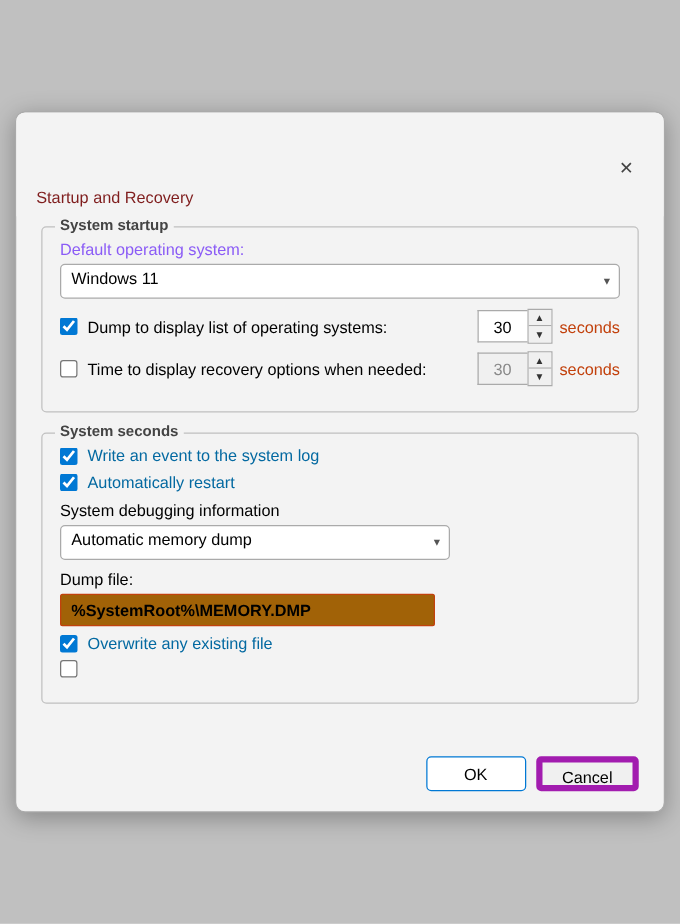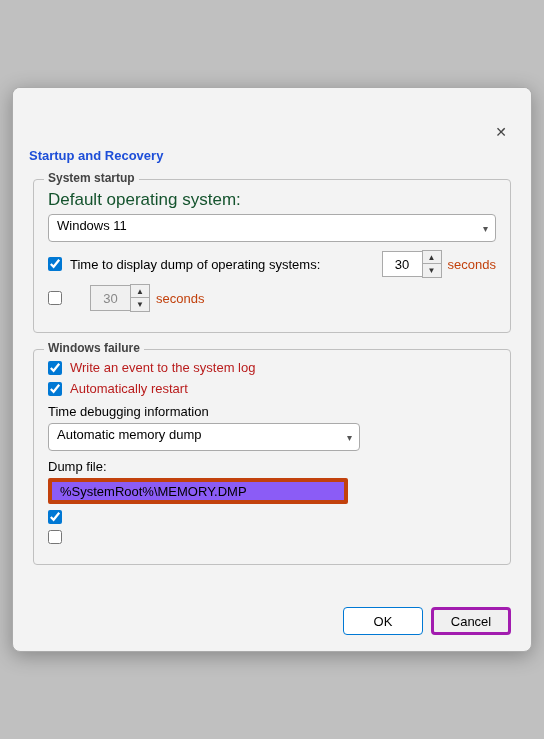--- a/index.html
+++ b/index.html
@@ -32,22 +32,22 @@
       background: #f3f3f3;
       padding: 12px 16px 8px 16px;
       display: flex;
       justify-content: space-between;
       align-items: center;
       border-bottom: none;
     }
 
     .title-bar-title {
       font-size: 13px;
-      font-weight: 700;
-      color: #1d4ed8;
+      font-weight: 400;
+      color: #7f1d1d;
       margin-top: 48px;
     }
 
     .close-btn {
       width: 28px;
       height: 28px;
       background: transparent;
       border: none;
       cursor: pointer;
       display: flex;
@@ -81,22 +81,22 @@
       padding: 0 4px;
     }
 
     .form-row {
       margin-bottom: 8px;
       display: flex;
       align-items: center;
     }
 
     .form-label {
-      font-size: 17px;
-      color: #14532d;
+      font-size: 13px;
+      color: #8b5cf6;
       margin-bottom: 4px;
       display: block;
     }
 
     .dropdown-wrapper {
       position: relative;
       width: 100%;
       margin-bottom: 8px;
       margin-top: 4px;
     }
@@ -138,21 +138,21 @@
       cursor: pointer;
       flex-shrink: 0;
     }
 
     .checkbox-label {
       font-size: 13px;
       color: #000;
     }
 
     .checkbox-label.blue {
-      color: #b91c1c;
+      color: #0369a1;
       text-align: right;
     }
 
     .spinner-row {
       display: flex;
       align-items: center;
       margin-bottom: 6px;
     }
 
     .spinner-row input[type="checkbox"] {
@@ -220,40 +220,41 @@
     .sub-label {
       font-size: 13px;
       color: #000;
       margin-bottom: 4px;
       margin-top: 8px;
     }
 
     .text-input {
       width: 100%;
       padding: 4px 8px;
-      border: 4px solid #c2410c;
+      border: 1px solid #c2410c;
       border-radius: 2px;
       font-size: 13px;
-      background: #8b5cf6;
+      background: #a16207;
       height: 26px;
+      font-weight: bold;
     }
 
     .dialog-footer {
       padding: 10px 20px 16px 20px;
       display: flex;
       justify-content: flex-end;
       gap: 8px;
       border-top: none;
     }
 
     .btn {
       min-width: 80px;
       height: 28px;
       padding: 4px 16px;
-      border: 3px solid #a21caf;
+      border: 5px solid #a21caf;
       border-radius: 4px;
       font-size: 13px;
       cursor: pointer;
       background: #f0f0f0;
       color: #000;
     }
 
     .btn-ok {
       background: #fff;
       border: 1px solid #0078d4;
@@ -305,77 +306,79 @@
           <div class="dropdown-wrapper">
             <select class="dropdown">
               <option value="Windows 11">Windows 11</option>
             </select>
             <span class="dropdown-arrow">▾</span>
           </div>
         </div>
 
         <div class="spinner-row">
           <input type="checkbox" checked="" style="">
-          <span class="spinner-label">Time to display dump of operating systems:</span>
+          <span class="spinner-label">Dump to display list of operating systems:</span>
           <div class="spinner-control">
             <input class="spinner-input" type="text" value="30" style="">
             <div class="spinner-buttons">
               <button class="spinner-btn">▲</button>
               <button class="spinner-btn">▼</button>
             </div>
           </div>
           <span class="spinner-unit">seconds</span>
         </div>
 
         <div class="spinner-row spinner-row-disabled">
           <input type="checkbox" style="">
+          <span class="spinner-label">Time to display recovery options when needed:</span>
           <div class="spinner-control">
             <input class="spinner-input" type="text" disabled="" style="background: rgb(240, 240, 240); color: rgb(136, 136, 136);" value="30">
             <div class="spinner-buttons">
               <button class="spinner-btn" disabled="">▲</button>
               <button class="spinner-btn" disabled="">▼</button>
             </div>
           </div>
           <span class="spinner-unit">seconds</span>
         </div>
 
       </div>
 
       <div class="section-group bottom-section">
-        <span class="section-label">Windows failure</span>
+        <span class="section-label">System seconds</span>
 
         <div class="checkbox-row">
           <input type="checkbox" checked="" style="">
           <span class="checkbox-label blue">Write an event to the system log</span>
         </div>
 
         <div class="checkbox-row">
           <input type="checkbox" checked="" style="">
           <span class="checkbox-label blue">Automatically restart</span>
         </div>
 
         <div>
-          <div class="sub-label">Time debugging information</div>
+          <div class="sub-label">System debugging information</div>
           <div class="dropdown-wrapper dump-dropdown-wrapper">
             <select class="dropdown">
               <option value="Automatic memory dump">Automatic memory dump</option>
             </select>
             <span class="dropdown-arrow">▾</span>
           </div>
         </div>
 
         <div style="margin-top:8px;">
           <div class="sub-label">Dump file:</div>
           <div class="input-group">
             <input class="text-input" type="text" value="%SystemRoot%\MEMORY.DMP" style="">
           </div>
         </div>
 
         <div class="checkbox-row">
           <input type="checkbox" checked="" style="">
+          <span class="checkbox-label blue">Overwrite any existing file</span>
         </div>
 
         <div class="checkbox-row">
           <input type="checkbox" style="">
         </div>
 
       </div>
 
     </div>
 

